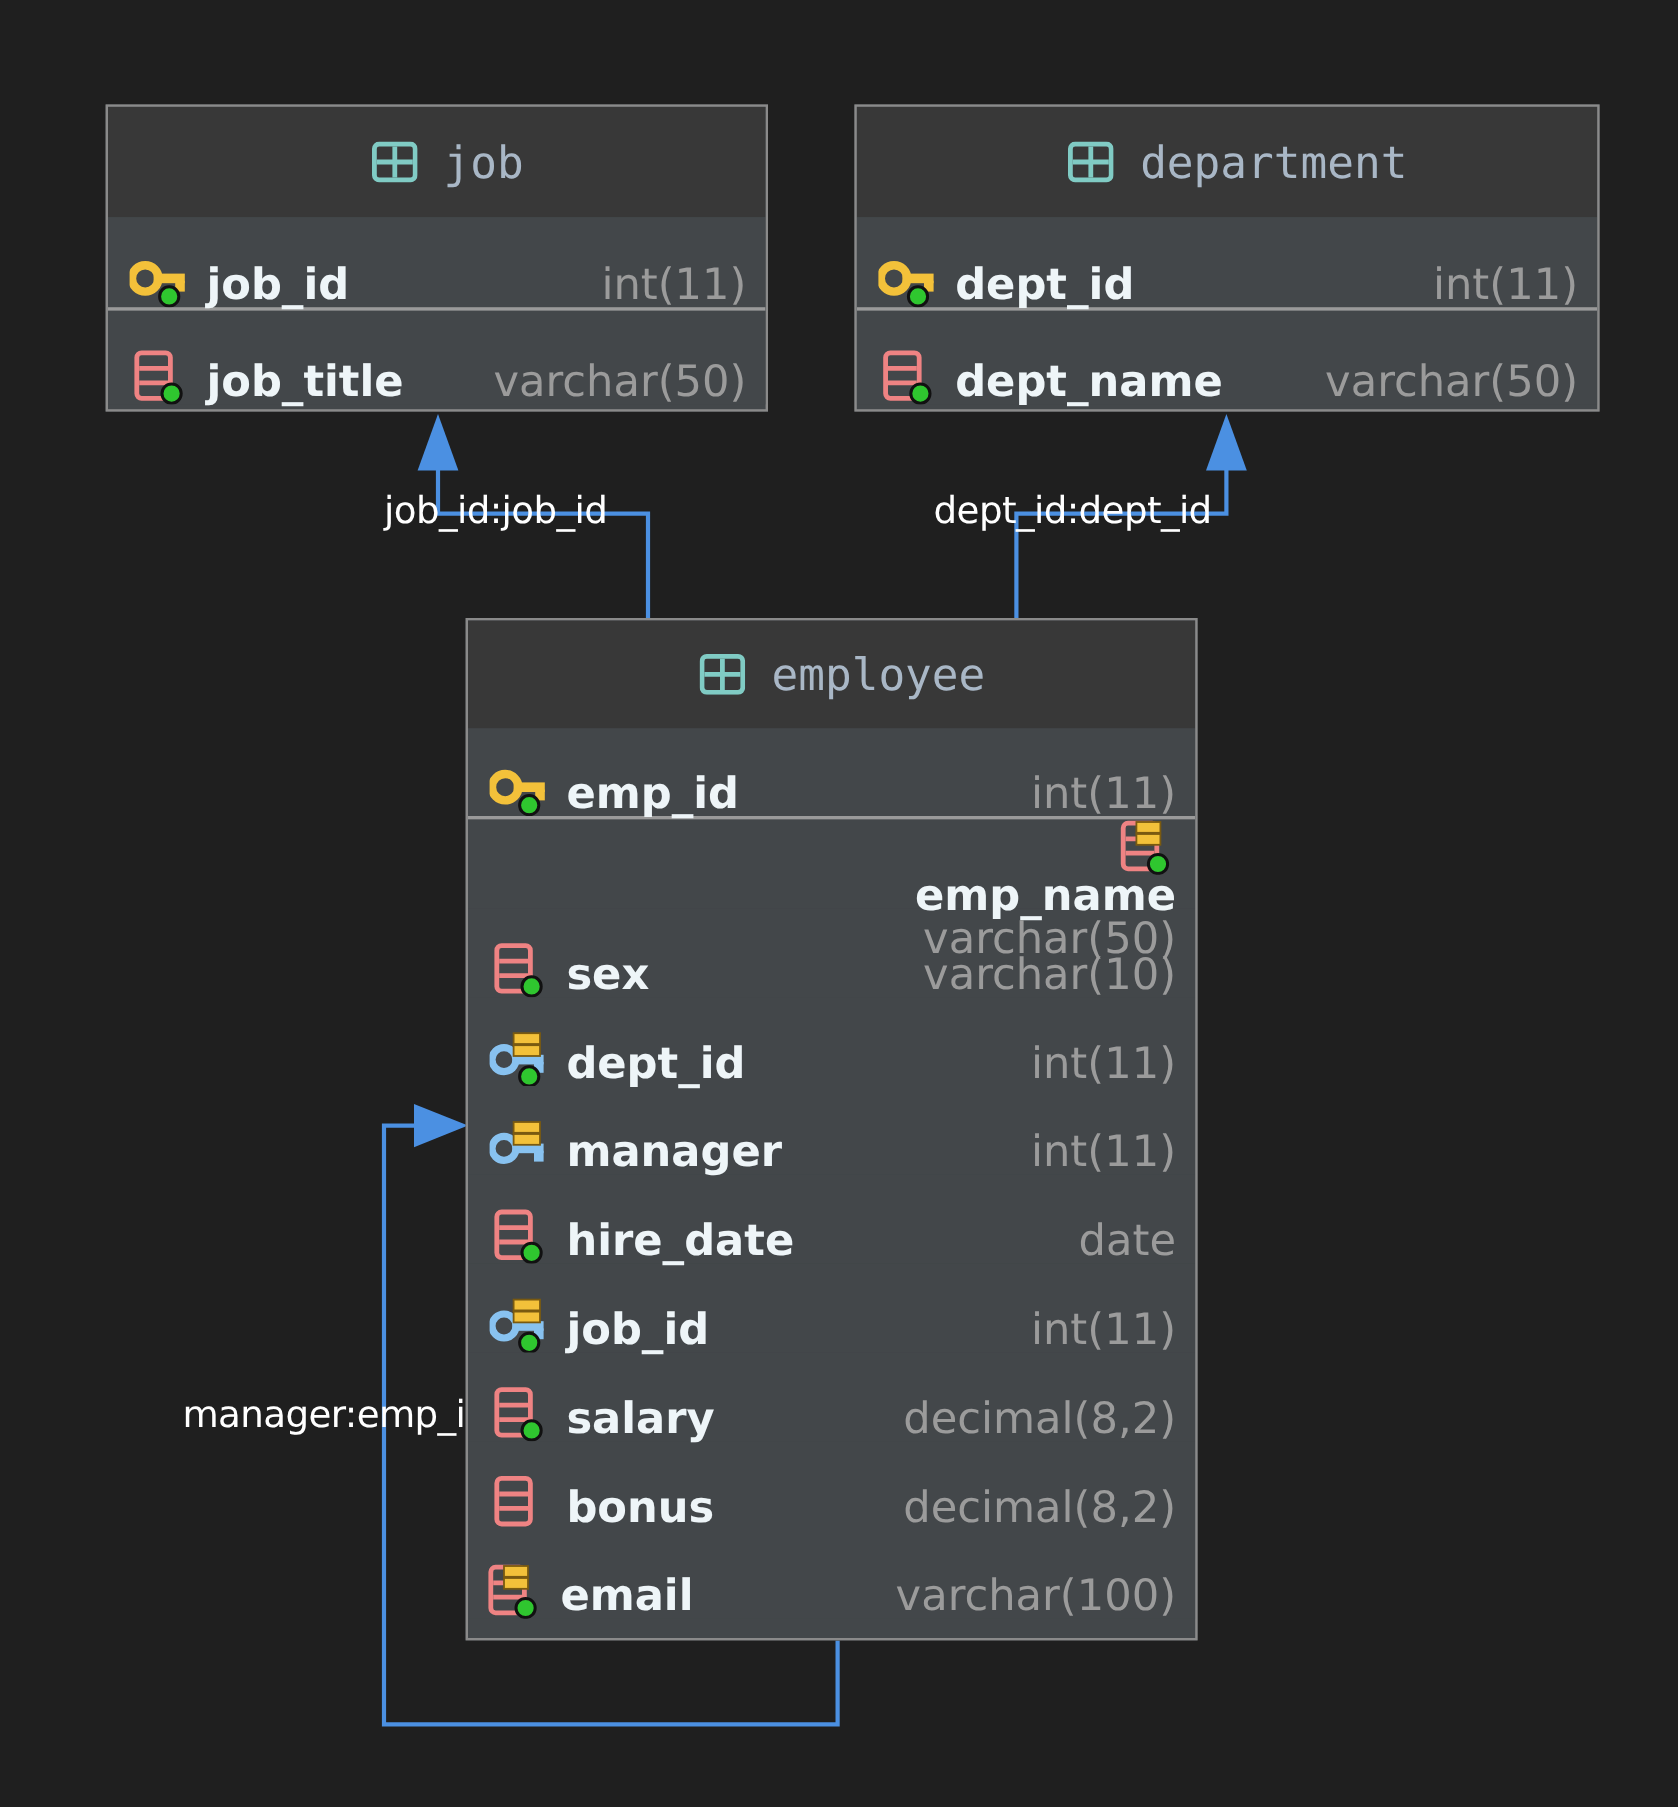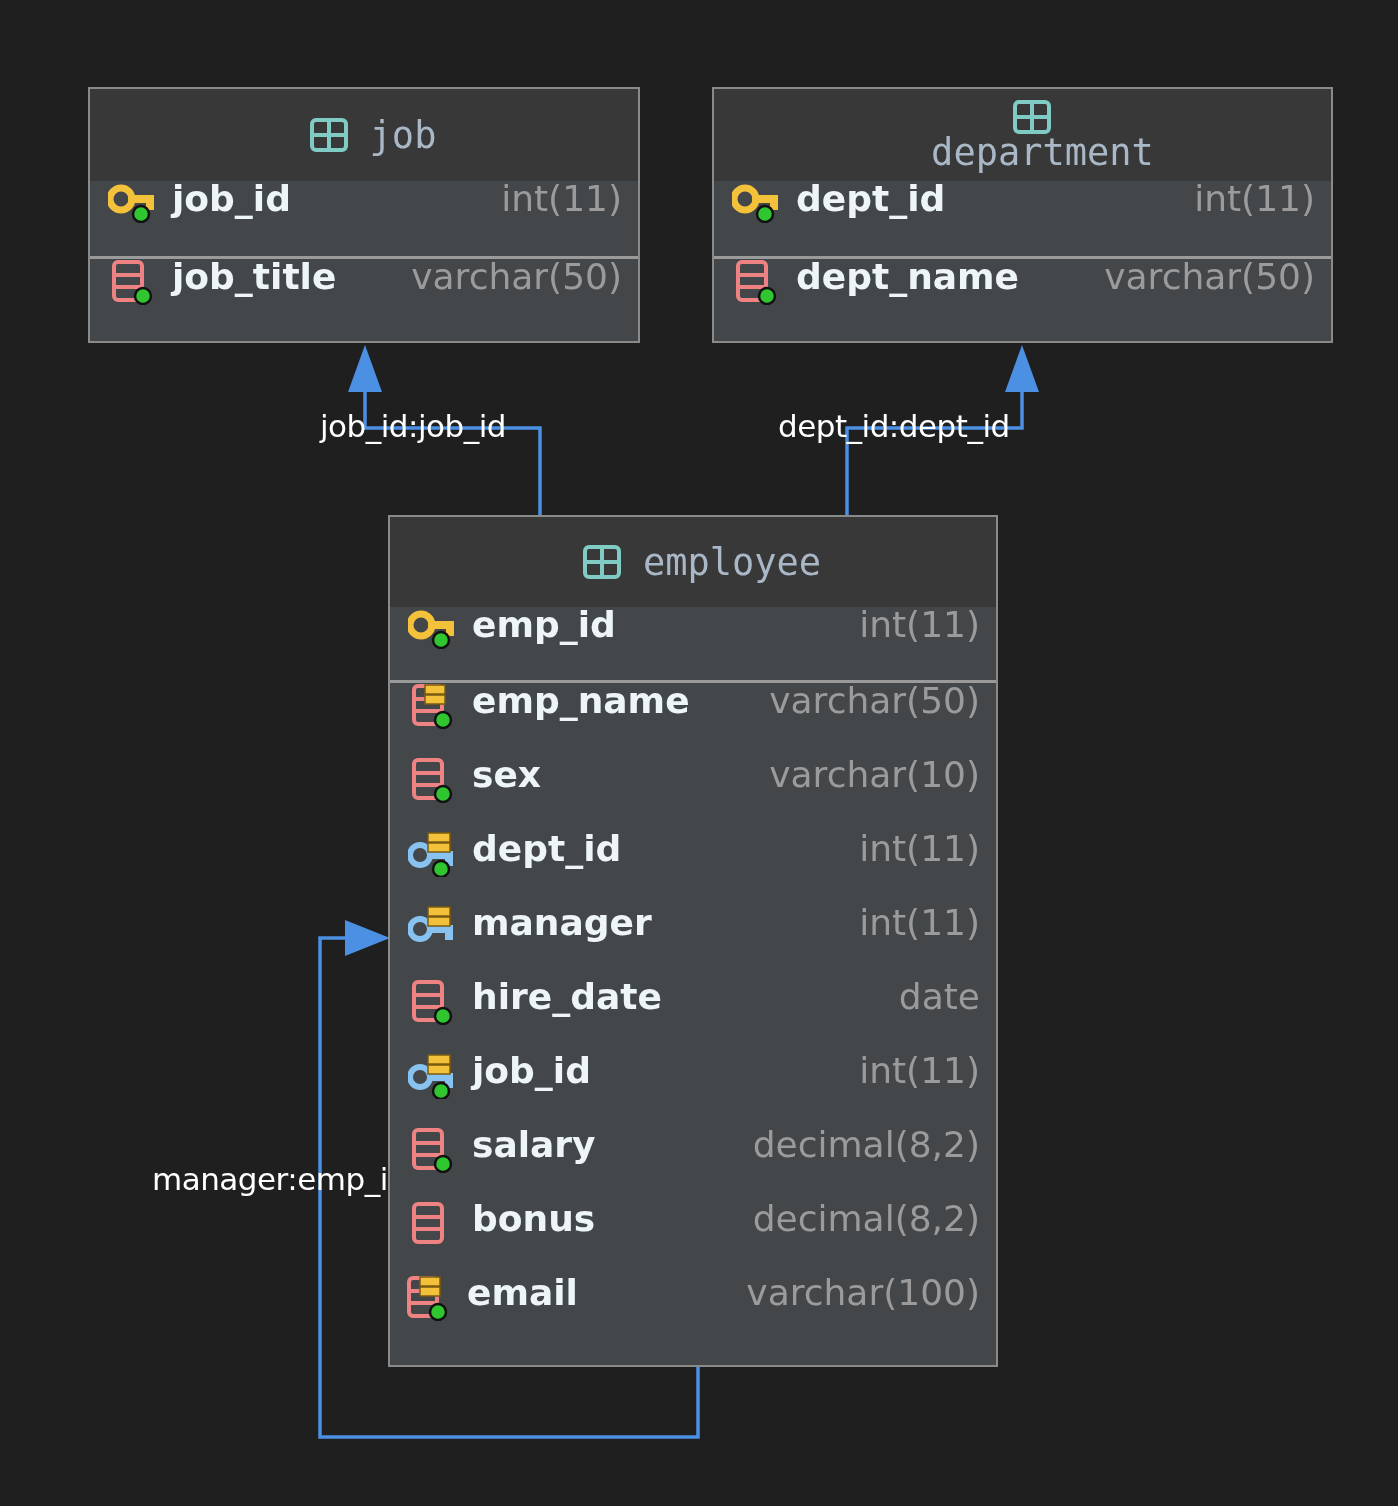--- a/index.html
+++ b/index.html
@@ -41,21 +41,21 @@
   }
   .tbl-title{
     color:#a9b7c6;
     font-family:"DejaVu Sans Mono","Liberation Mono",monospace;
     font-size:37px;
     letter-spacing:0px;
     margin-left:22px;
     line-height:1;
   }
   .row{
-    display:flex;align-items:flex-start;
+    display:flex;align-items:flex-end;
     box-sizing:border-box;
     padding:0 16px 0 18px;
     background:#43474a;
   }
   .row.pk-row{background:#43474a;border-bottom:3px solid #9a9a9a;}
   .col-name{
     color:#eef5f8;
     font-weight:bold;
     font-size:36px;
     margin-left:14px;
@@ -136,21 +136,21 @@
           <line x1="8" y1="28" x2="32" y2="28" stroke="#ef8383" stroke-width="4"></line>
           <circle cx="35" cy="37" r="8" fill="#2fc62f" stroke="#111" stroke-width="2.5"></circle>
         </svg>
       </span>
       <span class="col-name">job_title</span>
       <span class="col-type">varchar(50)</span>
     </div>
   </div>
 
   <div class="table-box" style="left:712px;top:87px;width:621px;height:256px;">
-    <div class="tbl-header" style="height:92px;flex-direction:column;">
+    <div class="tbl-header" style="height:92px;">
       <span class="ico">
         <svg width="38" height="34" viewBox="0 0 38 34">
           <rect x="2" y="2" width="34" height="30" rx="4" fill="none" stroke="#80cbc4" stroke-width="4"></rect>
           <line x1="19" y1="4" x2="19" y2="30" stroke="#80cbc4" stroke-width="4"></line>
           <line x1="4" y1="17" x2="34" y2="17" stroke="#80cbc4" stroke-width="4"></line>
         </svg>
       </span>
       <span class="tbl-title">department</span>
     </div>
     <div class="row pk-row" style="height:78px;">
@@ -197,21 +197,21 @@
           <circle cx="13" cy="18" r="11" fill="none" stroke="#f3c13a" stroke-width="7"></circle>
           <rect x="20" y="14" width="26" height="8" fill="#f3c13a"></rect>
           <rect x="38" y="20" width="8" height="9" fill="#f3c13a"></rect>
           <circle cx="33" cy="33" r="8" fill="#2fc62f" stroke="#111" stroke-width="2.5"></circle>
         </svg>
       </span>
       <span class="col-name">emp_id</span>
       <span class="col-type">int(11)</span>
     </div>
 
-    <div class="row" style="height:74px;">
+    <div class="row" style="height:74px;flex-direction:column;">
       <span class="ico">
         <svg width="50" height="46" viewBox="0 0 50 46">
           <rect x="6" y="3" width="28" height="38" rx="4" fill="none" stroke="#ef8383" stroke-width="4"></rect>
           <line x1="8" y1="16" x2="32" y2="16" stroke="#ef8383" stroke-width="4"></line>
           <line x1="8" y1="28" x2="32" y2="28" stroke="#ef8383" stroke-width="4"></line>
           <rect x="17" y="2" width="20" height="9" fill="#f3c13a" stroke="#7a5a10" stroke-width="1.5"></rect>
           <rect x="17" y="12" width="20" height="9" fill="#f3c13a" stroke="#7a5a10" stroke-width="1.5"></rect>
           <circle cx="35" cy="37" r="8" fill="#2fc62f" stroke="#111" stroke-width="2.5"></circle>
         </svg>
       </span>

